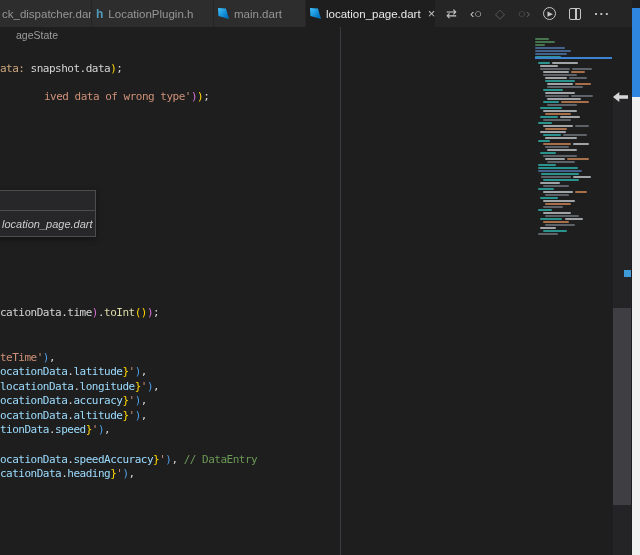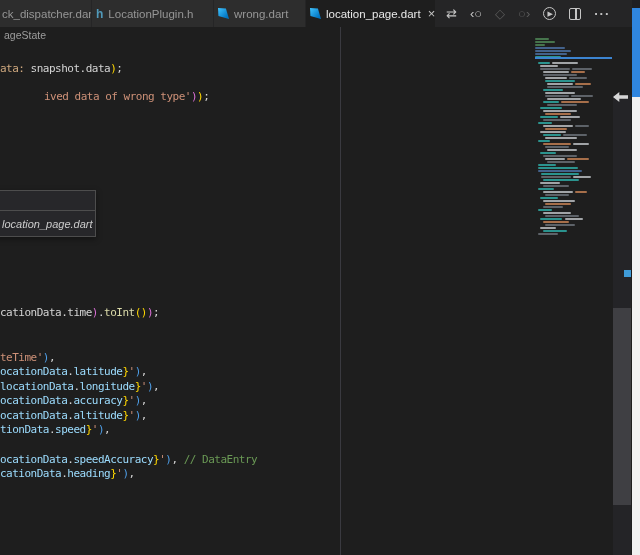--- a/index.html
+++ b/index.html
@@ -28,21 +28,21 @@
   .act.dim { color:#5c5c5c; }
   .run-icon { width:13px; height:13px; border:1.3px solid #c5c5c5; border-radius:50%;
               display:flex; align-items:center; justify-content:center; }
   .run-icon span { color:#c5c5c5; font-size:7px; margin-left:1px; }
   .split-icon { width:12px; height:12px; border:1.3px solid #c5c5c5; border-radius:2px;
                 position:relative; }
   .split-icon::after { content:""; position:absolute; left:50%; top:0; width:1.3px;
                        height:100%; background:#c5c5c5; }
 
   
-  #breadcrumb { position:absolute; left:4px; top:29px; font-size:10.5px; color:#9d9d9d; }
+  #breadcrumb { position:absolute; left:16px; top:29px; font-size:10.5px; color:#9d9d9d; }
 
   
   #editor { position:absolute; left:0; top:43px; width:632px; height:512px; }
   .code-line { position:absolute; left:0; white-space:pre;
                font-family:"DejaVu Sans Mono", monospace; font-size:11px;
                letter-spacing:-0.5px; line-height:13px; }
   #ruler { position:absolute; left:340px; top:27px; width:1px; height:528px;
            background:#3a3a40; }
 
   
@@ -91,21 +91,21 @@
   <div id="tabbar">
     <div class="tab" style="width:92px; padding-left:2px;">
       <span class="label">ck_dispatcher.dart</span>
     </div>
     <div class="tab" style="width:122px;">
       <span class="h-icon">h</span>
       <span class="label">LocationPlugin.h</span>
     </div>
     <div class="tab" style="width:92px;">
       <span class="dart-icon"></span>
-      <span class="label">wrong.dart</span>
+      <span class="label">main.dart</span>
     </div>
     <div class="tab active" style="width:130px;">
       <span class="dart-icon"></span>
       <span class="label">location_page.dart</span>
       <span class="tab-close">×</span>
     </div>
 
     <div id="actions">
       <span class="act">⇄</span>
       <span class="act">‹○</span>

